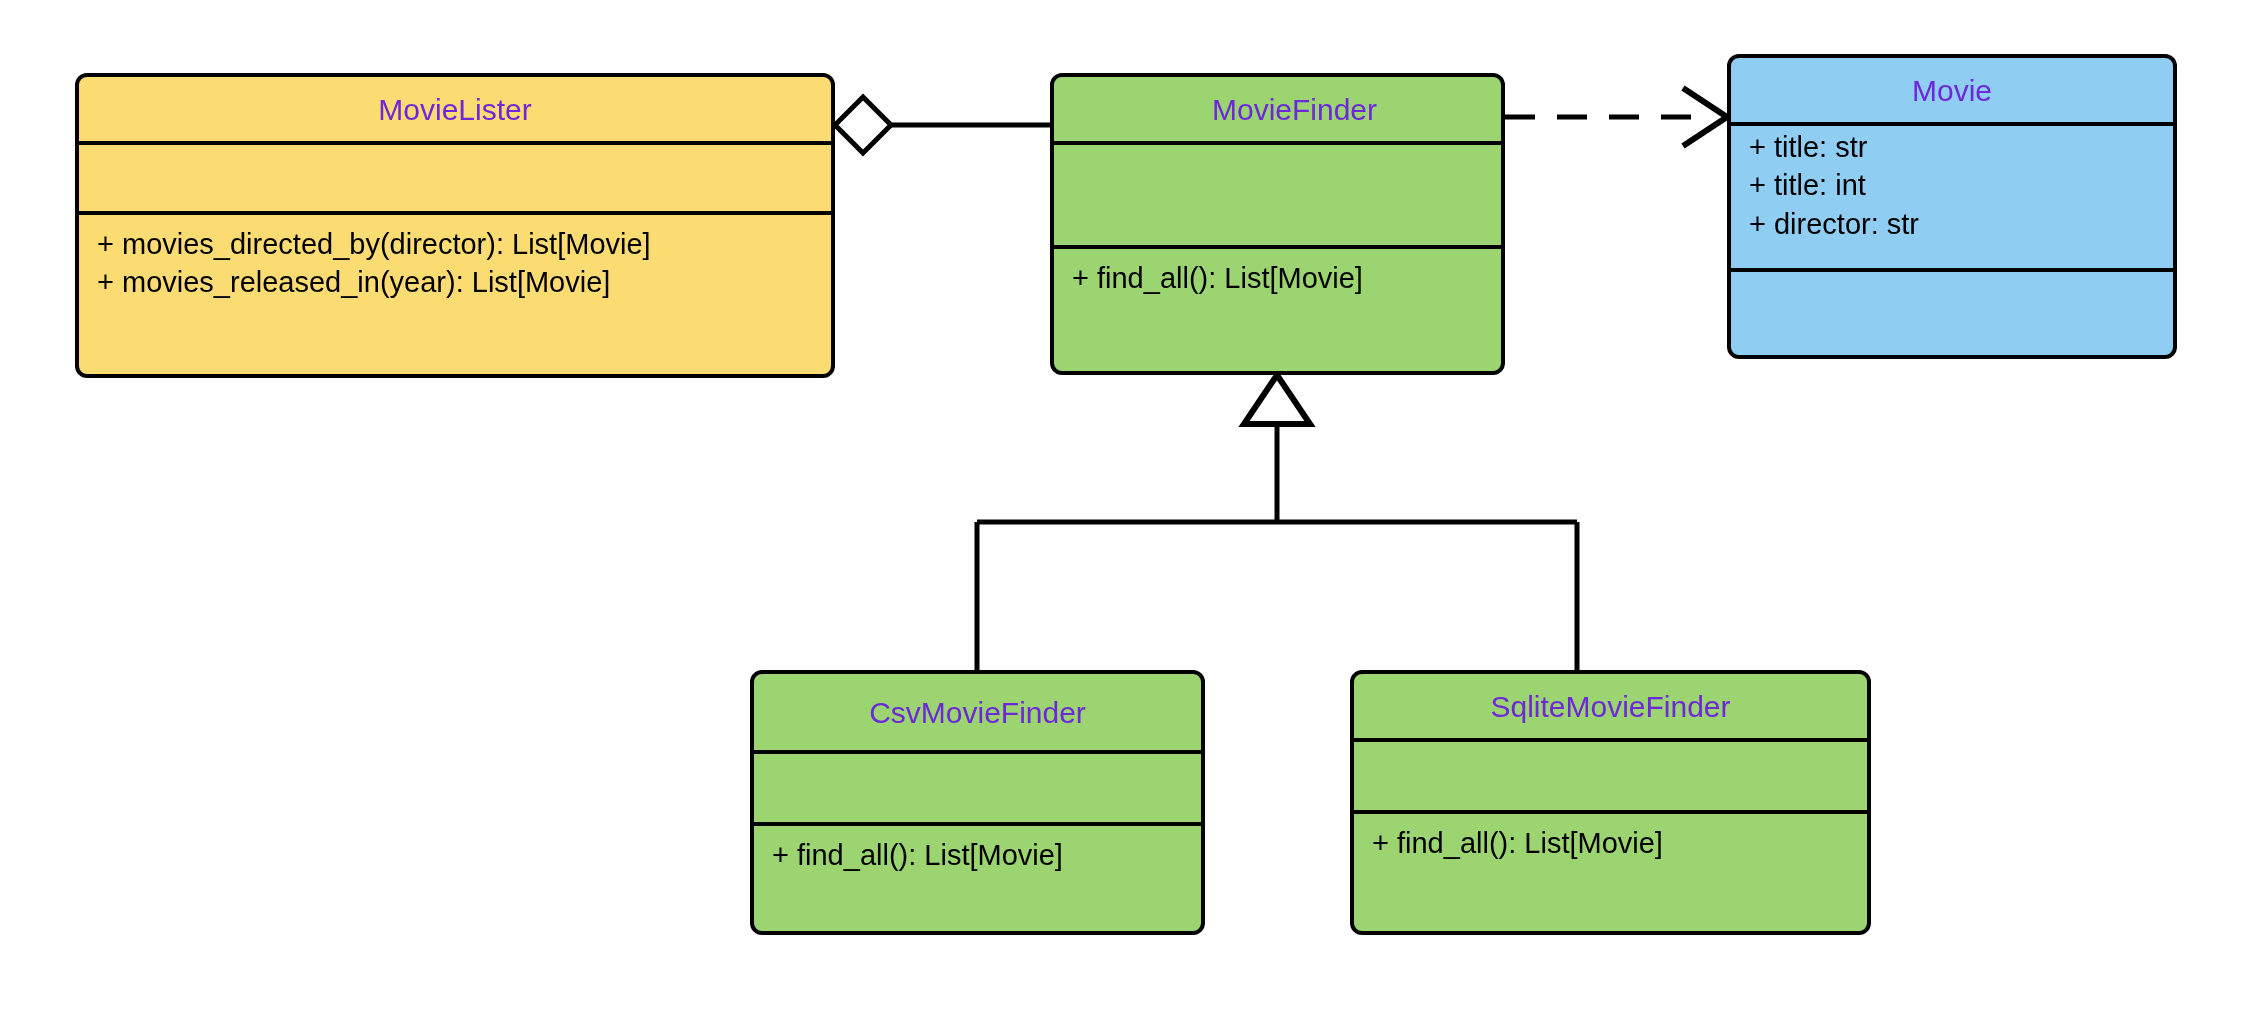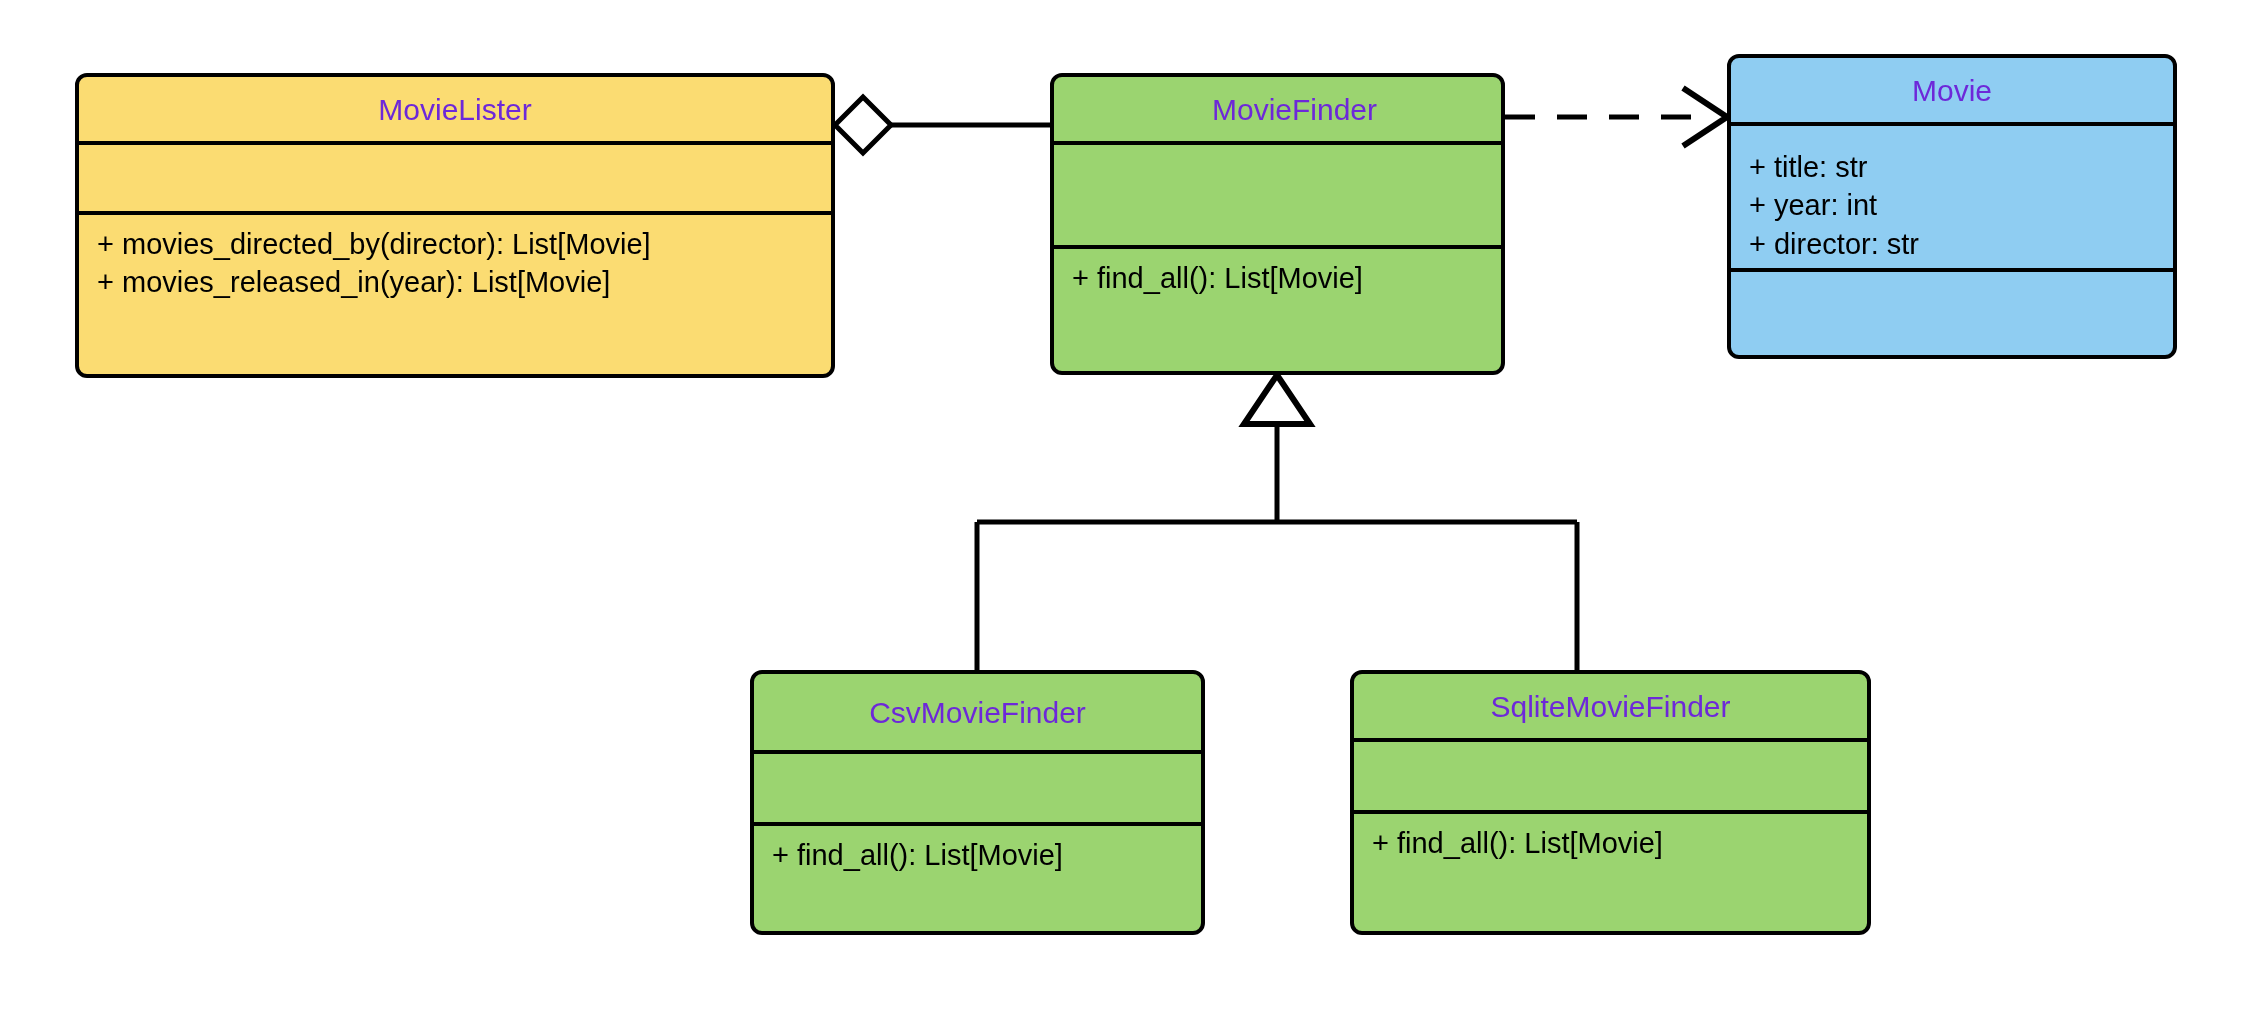--- a/index.html
+++ b/index.html
@@ -42,21 +42,21 @@
     position: relative;
   }
   .compartment.name {
     display: flex;
     align-items: center;
     justify-content: center;
     border-bottom: 4px solid #000000;
   }
   .compartment.attrs {
     border-bottom: 4px solid #000000;
-    padding: 22px 18px 10px 18px;
+    padding: 2px 18px 10px 18px;
   }
   .compartment.methods {
     padding: 10px 18px 10px 18px;
     border-radius: 7px;
   }
   .class-title {
     font-size: 30px;
     color: #6d28d9;
     line-height: 1.1;
     white-space: nowrap;
@@ -126,21 +126,21 @@
       <div class="member">+ find_all(): List[Movie]</div>
     </div>
   </div>
 
   <div class="uml-class theme-blue" style="left:1727px; top:54px; width:450px; height:305px;">
     <div class="compartment name" style="height:68px;">
       <span class="class-title">Movie</span>
     </div>
     <div class="compartment attrs" style="height:146px;">
       <div class="member">+ title: str</div>
-      <div class="member">+ year: int</div>
+      <div class="member">+ title: int</div>
       <div class="member">+ director: str</div>
     </div>
     <div class="compartment methods empty-fill" style="flex:1;"></div>
   </div>
 
   <div class="uml-class theme-green" style="left:750px; top:670px; width:455px; height:265px;">
     <div class="compartment name" style="height:80px;align-items:center;">
       <span class="class-title">CsvMovieFinder</span>
     </div>
     <div class="compartment attrs" style="height:72px;"></div>

